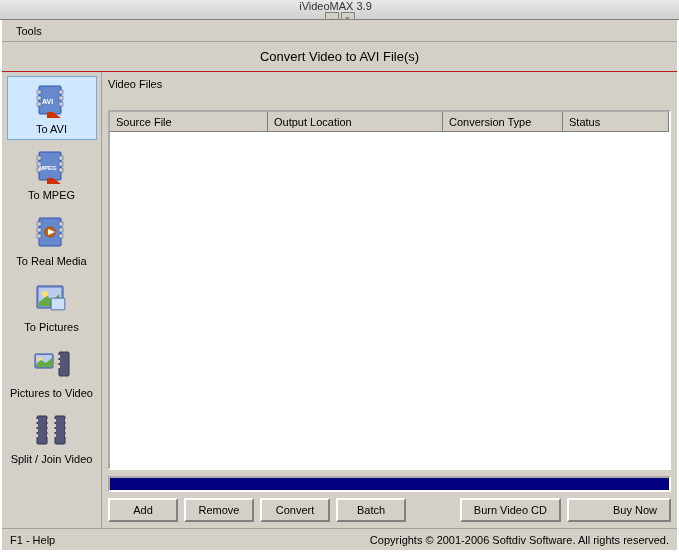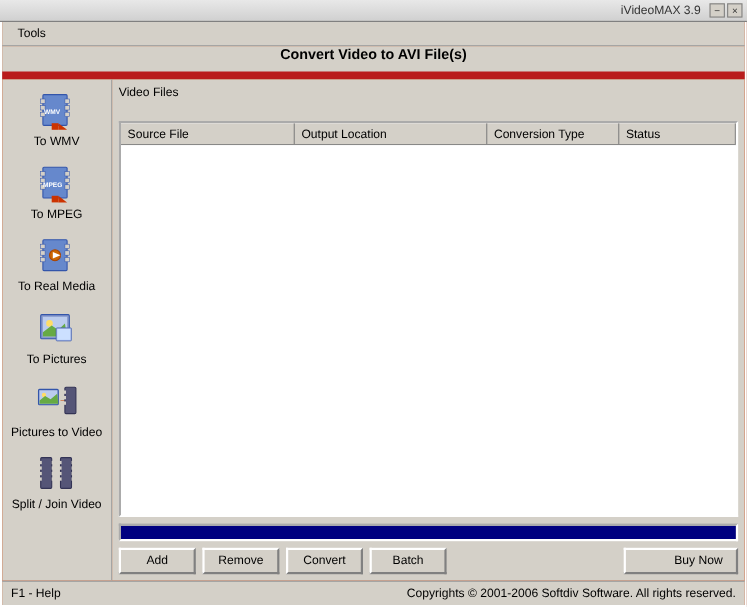--- a/index.html
+++ b/index.html
@@ -15,20 +15,21 @@
 
     
     .title-bar {
       display: flex;
       justify-content: space-between;
       align-items: center;
       background: linear-gradient(to bottom, #e8e8e8, #d0d0d0);
       height: 20px;
       padding: 0 4px;
       border-bottom: 1px solid #a0a0a0;
+      flex-direction: column;
     }
     .title-bar-text {
       font-size: 11px;
       color: #333;
       flex: 1;
       text-align: right;
       padding-right: 8px;
     }
     .title-bar-buttons {
       display: flex;
@@ -70,26 +71,27 @@
     .menu-item {
       padding: 2px 8px;
       font-size: 11px;
       cursor: pointer;
       color: #000;
     }
 
     
     .header-bar {
       display: flex;
+      align-items: center;
       justify-content: center;
       height: 30px;
       background: #d4d0c8;
-      border-bottom: 7px solid #b91c1c;
+      border-bottom: 1px solid #b91c1c;
       font-size: 13px;
-      font-weight: bold;
+      font-weight: normal;
       color: #000;
     }
 
     
     .content-area {
       display: flex;
       flex: 1;
       overflow: hidden;
     }
 
@@ -259,38 +261,40 @@
   </div>
 
   <div class="header-bar">
     <span>Convert Video to AVI File(s)</span>
   </div>
 
   <div class="content-area">
 
     <div class="sidebar">
 
-
-      <div class="sidebar-item">
-        <div class="icon-box">
-          <svg width="38" height="38" viewBox="0 0 38 38">
+      <div class="sidebar-item active">
+        <div class="icon-box">
+          <svg width="38" height="38" viewBox="0 0 38 38">
+
             <rect x="6" y="4" width="22" height="28" rx="1" fill="#6688cc" stroke="#3355aa" stroke-width="1"></rect>
             <rect x="4" y="8" width="4" height="4" fill="#d4d0c8" stroke="#3355aa" stroke-width="0.5"></rect>
             <rect x="4" y="14" width="4" height="4" fill="#d4d0c8" stroke="#3355aa" stroke-width="0.5"></rect>
             <rect x="4" y="20" width="4" height="4" fill="#d4d0c8" stroke="#3355aa" stroke-width="0.5"></rect>
             <rect x="26" y="8" width="4" height="4" fill="#d4d0c8" stroke="#3355aa" stroke-width="0.5"></rect>
             <rect x="26" y="14" width="4" height="4" fill="#d4d0c8" stroke="#3355aa" stroke-width="0.5"></rect>
             <rect x="26" y="20" width="4" height="4" fill="#d4d0c8" stroke="#3355aa" stroke-width="0.5"></rect>
-            <text x="7" y="22" font-size="6" fill="white" font-weight="bold">WMV</text>
+            <text x="9" y="22" font-size="7" fill="white" font-weight="bold">AVI</text>
+
             <polygon points="20,30 28,36 20,36" fill="#cc3300"></polygon>
             <rect x="14" y="30" width="6" height="6" fill="#cc3300"></rect>
           </svg>
         </div>
-        <span class="label">To WMV</span>
-      </div>
+        <span class="label">To AVI</span>
+      </div>
+
 
       <div class="sidebar-item">
         <div class="icon-box">
           <svg width="38" height="38" viewBox="0 0 38 38">
             <rect x="6" y="4" width="22" height="28" rx="1" fill="#6688cc" stroke="#3355aa" stroke-width="1"></rect>
             <rect x="4" y="8" width="4" height="4" fill="#d4d0c8" stroke="#3355aa" stroke-width="0.5"></rect>
             <rect x="4" y="14" width="4" height="4" fill="#d4d0c8" stroke="#3355aa" stroke-width="0.5"></rect>
             <rect x="4" y="20" width="4" height="4" fill="#d4d0c8" stroke="#3355aa" stroke-width="0.5"></rect>
             <rect x="26" y="8" width="4" height="4" fill="#d4d0c8" stroke="#3355aa" stroke-width="0.5"></rect>
             <rect x="26" y="14" width="4" height="4" fill="#d4d0c8" stroke="#3355aa" stroke-width="0.5"></rect>
@@ -400,20 +404,21 @@
       <div class="progress-bar-container">
         <div class="progress-bar-fill"></div>
       </div>
 
       <div class="buttons-row">
         <button class="btn">Add</button>
         <button class="btn">Remove</button>
         <button class="btn">Convert</button>
         <button class="btn">Batch</button>
         <div class="btn-right-group">
+          <button class="btn btn-burn">Burn Video CD</button>
           <button class="btn btn-buy">Buy Now</button>
         </div>
       </div>
     </div>
   </div>
 
   <div class="status-bar">
     <span>F1 - Help</span>
     <span>Copyrights © 2001-2006 Softdiv Software. All rights reserved.</span>
   </div>

